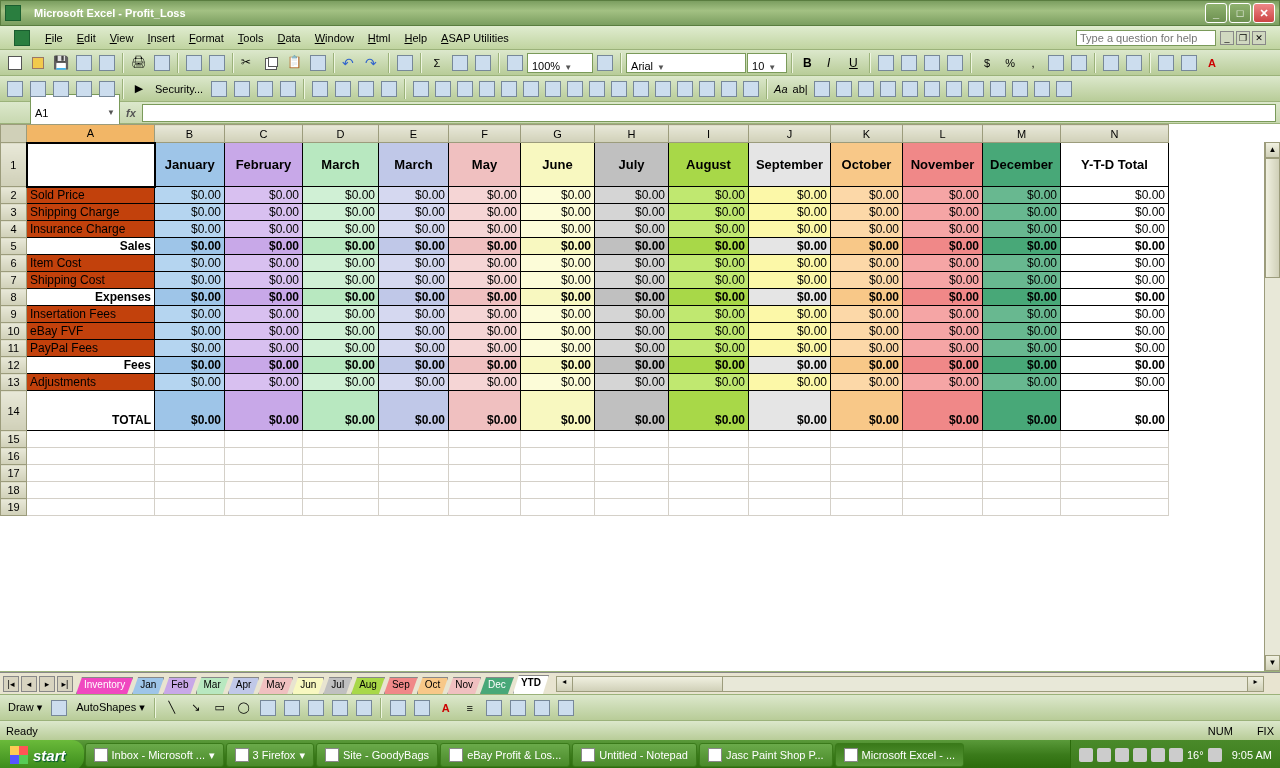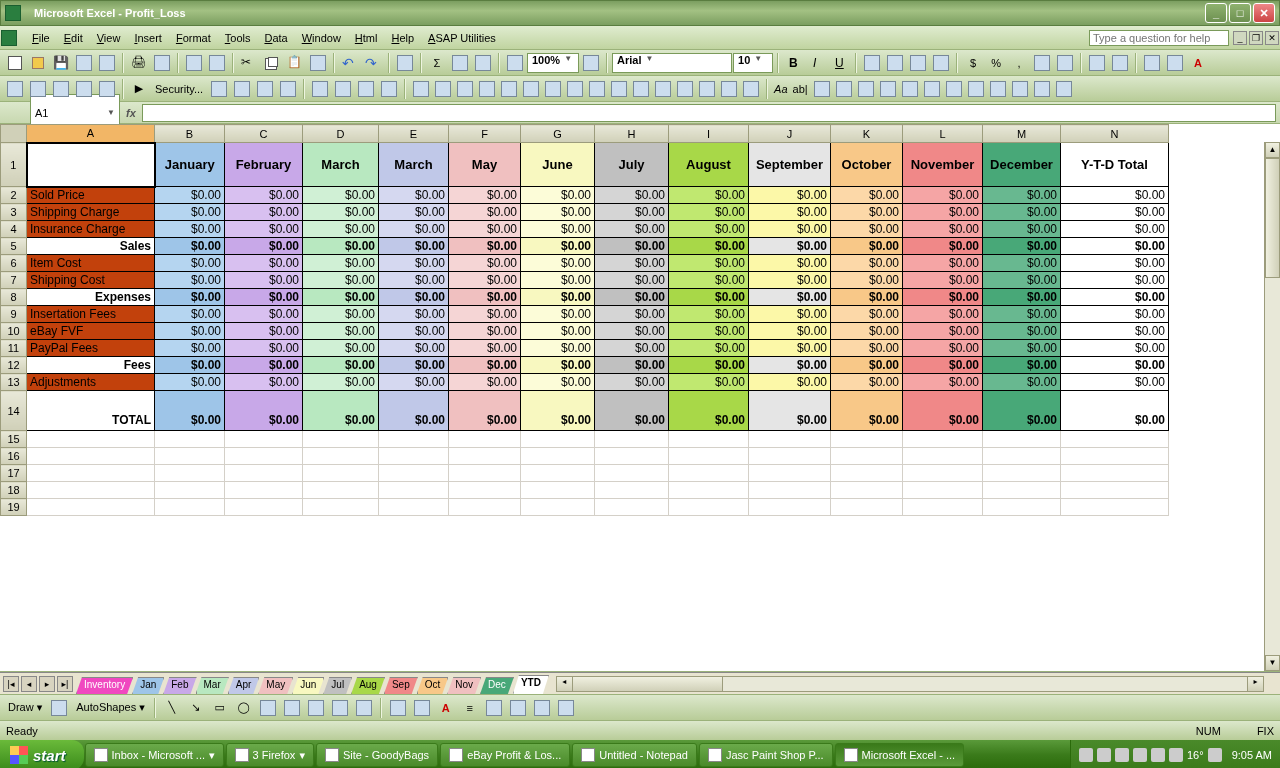--- a/index.html
+++ b/index.html
@@ -9,34 +9,34 @@
 .titlebar { height: 26px; background: linear-gradient(#7b9e60, #a3c183 40%, #7b9e60); display: flex; align-items: center; padding: 0 4px; color: #fff; font-weight: bold; border: 1px solid #5a7d40; gap: 8px; }
 .titlebar .icon { width: 16px; height: 16px; background: #2a7e3f; margin-right: 5px; display:inline-block; border:1px solid #1a5e2f;}
 .titlebar .title { flex: 1; }
 .titlebar .winbtns { display: flex; gap: 2px; }
 .winbtn { width: 22px; height: 20px; border: 1px solid #fff; border-radius: 3px; display: flex; align-items: center; justify-content: center; font-family: Arial; font-weight: bold; font-size: 11px; cursor: pointer; }
 .winbtn.min { background: linear-gradient(#8fb26f,#6d9050); }
 .winbtn.max { background: linear-gradient(#8fb26f,#6d9050); }
 .winbtn.close { background: linear-gradient(#e88,#c44); }
 
 
-.menubar { height: 24px; background: linear-gradient(#e0ecd0, #c0d4a0); display: flex; align-items: center; padding: 0 1px; border-bottom: 1px solid #9bb27a; }
+.menubar { height: 24px; background: linear-gradient(#e0ecd0, #c0d4a0); display: flex; align-items: center; padding: 0 14px; border-bottom: 1px solid #9bb27a; }
 .menubar .appicon { width: 16px; height: 16px; background:#2a7e3f; margin-right:8px; border:1px solid #1a5e2f;}
 .menubar .menuitem { padding: 2px 7px; cursor: pointer; }
 .menubar .menuitem u { text-decoration: underline; }
 .menubar .askbox { margin-left: auto; }
 .menubar .askbox input { width: 140px; font-size: 11px; padding: 1px 3px; color:#999; border:1px solid #7a9a5a;}
 .menubar .docctl { display:flex; gap:2px; margin-left:4px;}
 .menubar .docctl span{ width:14px; height:14px; border:1px solid #888; background:#d0d8c0; font-size:9px; text-align:center; line-height:12px; cursor:pointer;}
 
 
 .toolbar { height: 26px; background: linear-gradient(#dce8cc, #b8cc98); display: flex; align-items: center; padding: 0 4px; border-bottom: 1px solid #9bb27a; gap:1px; flex-wrap:nowrap; overflow:hidden;}
 .tbtn { width: 22px; height: 22px; border: 1px solid transparent; display: inline-flex; align-items: center; justify-content: center; cursor: pointer; border-radius:2px;}
 .tsep { width: 2px; height: 20px; border-left: 1px solid #9bb27a; border-right:1px solid #eef5e0; margin: 0 3px; }
-.tdrop { display:inline-flex; align-items:flex-start; height:20px; border:1px solid #7a9a5a; background:#fff; padding:0 6px 0 4px; font-size:11px;font-weight:bold;}
+.tdrop { display:inline-flex; align-items:flex-end; height:20px; border:1px solid #7a9a5a; background:#fff; padding:0 20px 0 4px; font-size:11px;}
 .tdrop .arr { margin-left:4px; font-size:8px; color:#555;}
 
 
 .fbar { height: 22px; background: linear-gradient(#dce8cc, #c8d8b0); display: flex; align-items: center; border-bottom: 1px solid #9bb27a; }
 .namebox { width: 90px; height: 18px; border: 1px solid #7a9a5a; background: #fff; margin-left: 30px; padding: 18px 4px; display:flex; align-items:center; justify-content:space-between;}
 .namebox .arr{font-size:8px;color:#555;}
 .fx { margin: 0 6px; font-style: italic; font-weight:bold; color:#555;}
 .formula { flex: 1; height: 18px; border: 1px solid #7a9a5a; background: #fff; margin-right: 4px; }
 
 
@@ -87,21 +87,21 @@
 .sheettabs .hscroll { flex:1; height:16px; background:#e8e8d8; border:1px solid #9c9c7c; margin:0 16px 0 8px; display:flex;}
 .sheettabs .hscroll .btn{width:16px; background:linear-gradient(#f0f0e0,#d0d0b8); border-right:1px solid #9c9c7c; text-align:center; font-size:8px;}
 .sheettabs .hscroll .btn.r{border-left:1px solid #9c9c7c; border-right:none; margin-left:auto;}
 .sheettabs .hscroll .thumb{width:150px; background:linear-gradient(#f0f0e0,#d0d0b8); border-right:1px solid #9c9c7c;}
 
 
 .drawbar { height: 26px; background: linear-gradient(#dce8cc, #b8cc98); display: flex; align-items: center; padding: 0 4px; border-top: 1px solid #9bb27a; gap:2px;}
 
 
 .statusbar { height: 20px; background: linear-gradient(#dce8cc,#b8cc98); display: flex; align-items: center; padding: 0 6px; border-top: 1px solid #9bb27a; font-size:11px;}
-.statusbar .right { margin-left:auto; display:flex; gap:36px;}
+.statusbar .right { margin-left:auto; display:flex; gap:24px;}
 
 
 .taskbar { height: 30px; background: linear-gradient(#5a9a3a, #3a7a1a 50%, #2a6a0a); display: flex; align-items: center; color: #fff; font-size: 11px;}
 .startbtn { height: 30px; padding: 0 18px 0 10px; background: linear-gradient(#6aba3a, #3a8a1a); border-radius: 0 12px 12px 0; display: flex; align-items: center; font-weight: bold; font-style: italic; font-size: 15px; cursor:pointer; text-shadow:1px 1px 1px #053;}
 .startbtn .winlogo{width:18px;height:18px;margin-right:5px;background:
  conic-gradient(#f55 0 25%, #5c5 0 50%, #55f 0 75%, #fc5 0);}
 .taskitem { height: 24px; margin: 0 1px; padding: 0 8px; background: linear-gradient(#6aaa4a,#4a8a2a); border: 1px solid #3a7a1a; border-radius: 3px; display: flex; align-items: center; gap: 4px; cursor:pointer; max-width:155px; overflow:hidden; white-space:nowrap;}
 .taskitem.active { background: linear-gradient(#3a7a1a,#5a9a3a);}
 .taskitem .ticon{width:14px;height:14px; background:#fff; border:1px solid #888; flex-shrink:0;}
 .tray { margin-left: auto; height:30px; background: linear-gradient(#4a8a2a,#3a7a1a); display: flex; align-items: center; padding: 0 8px; gap: 4px; border-left:1px solid #2a6a0a;}

